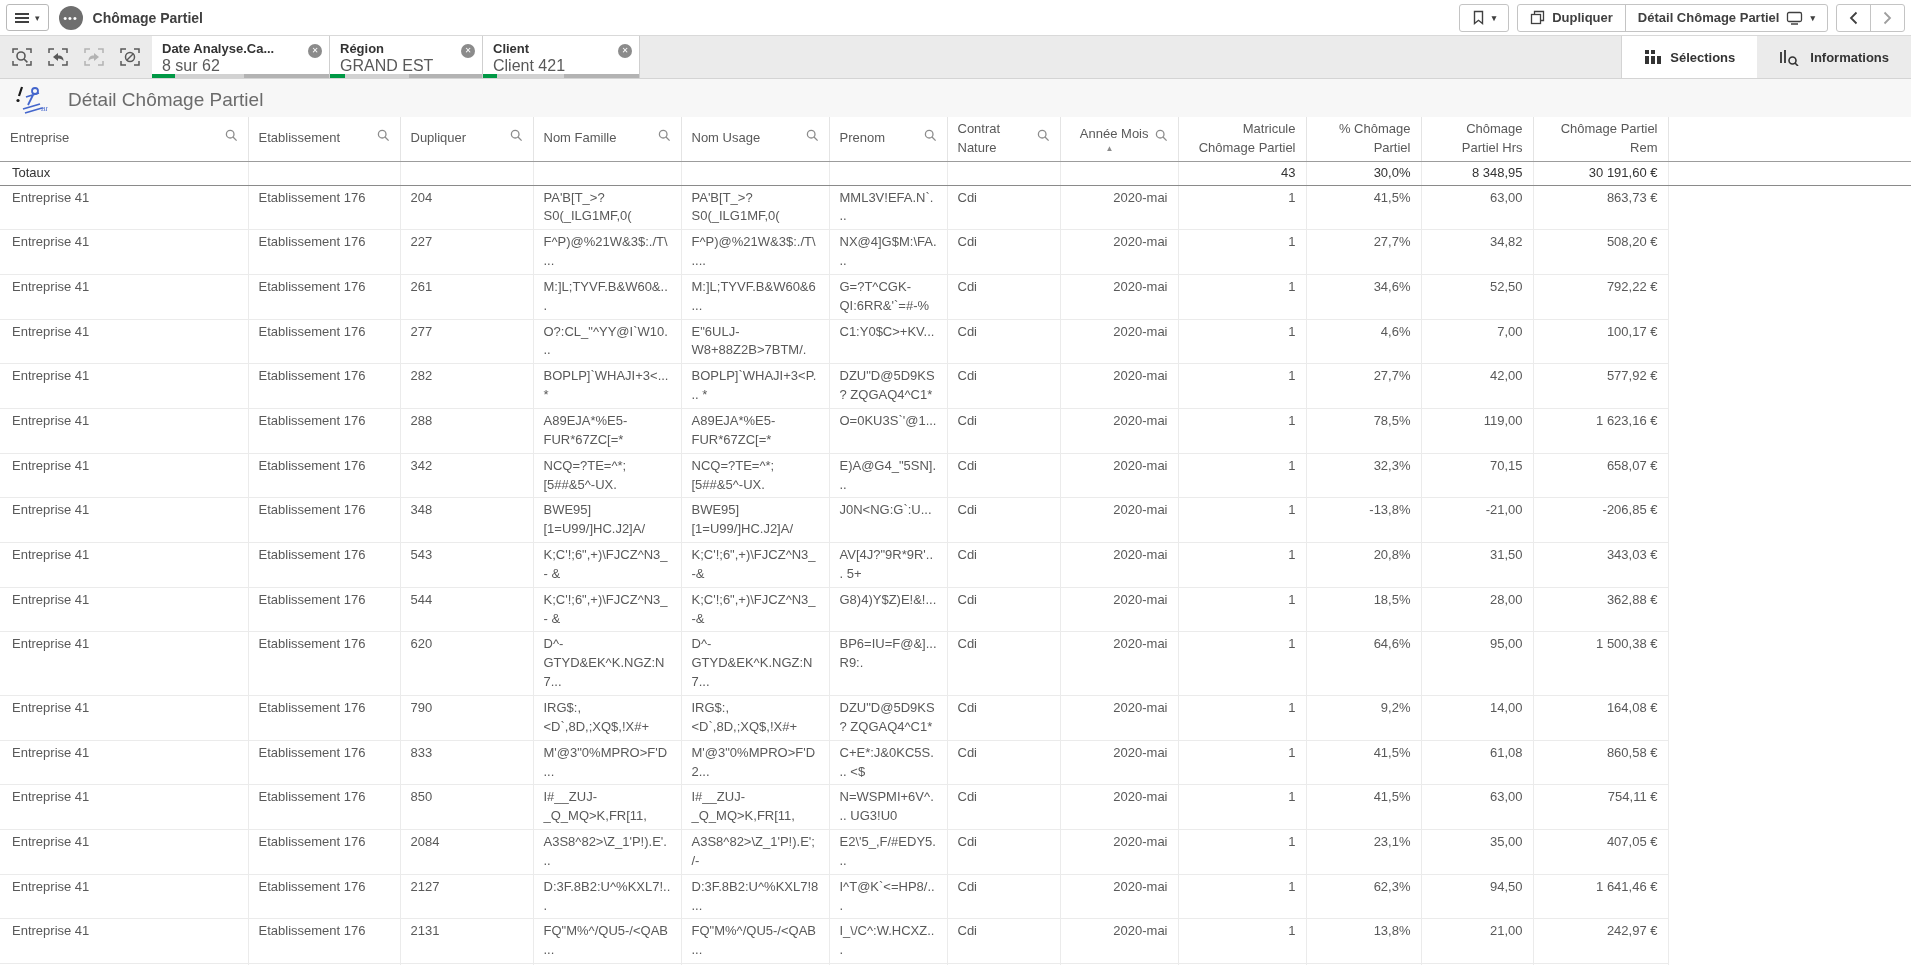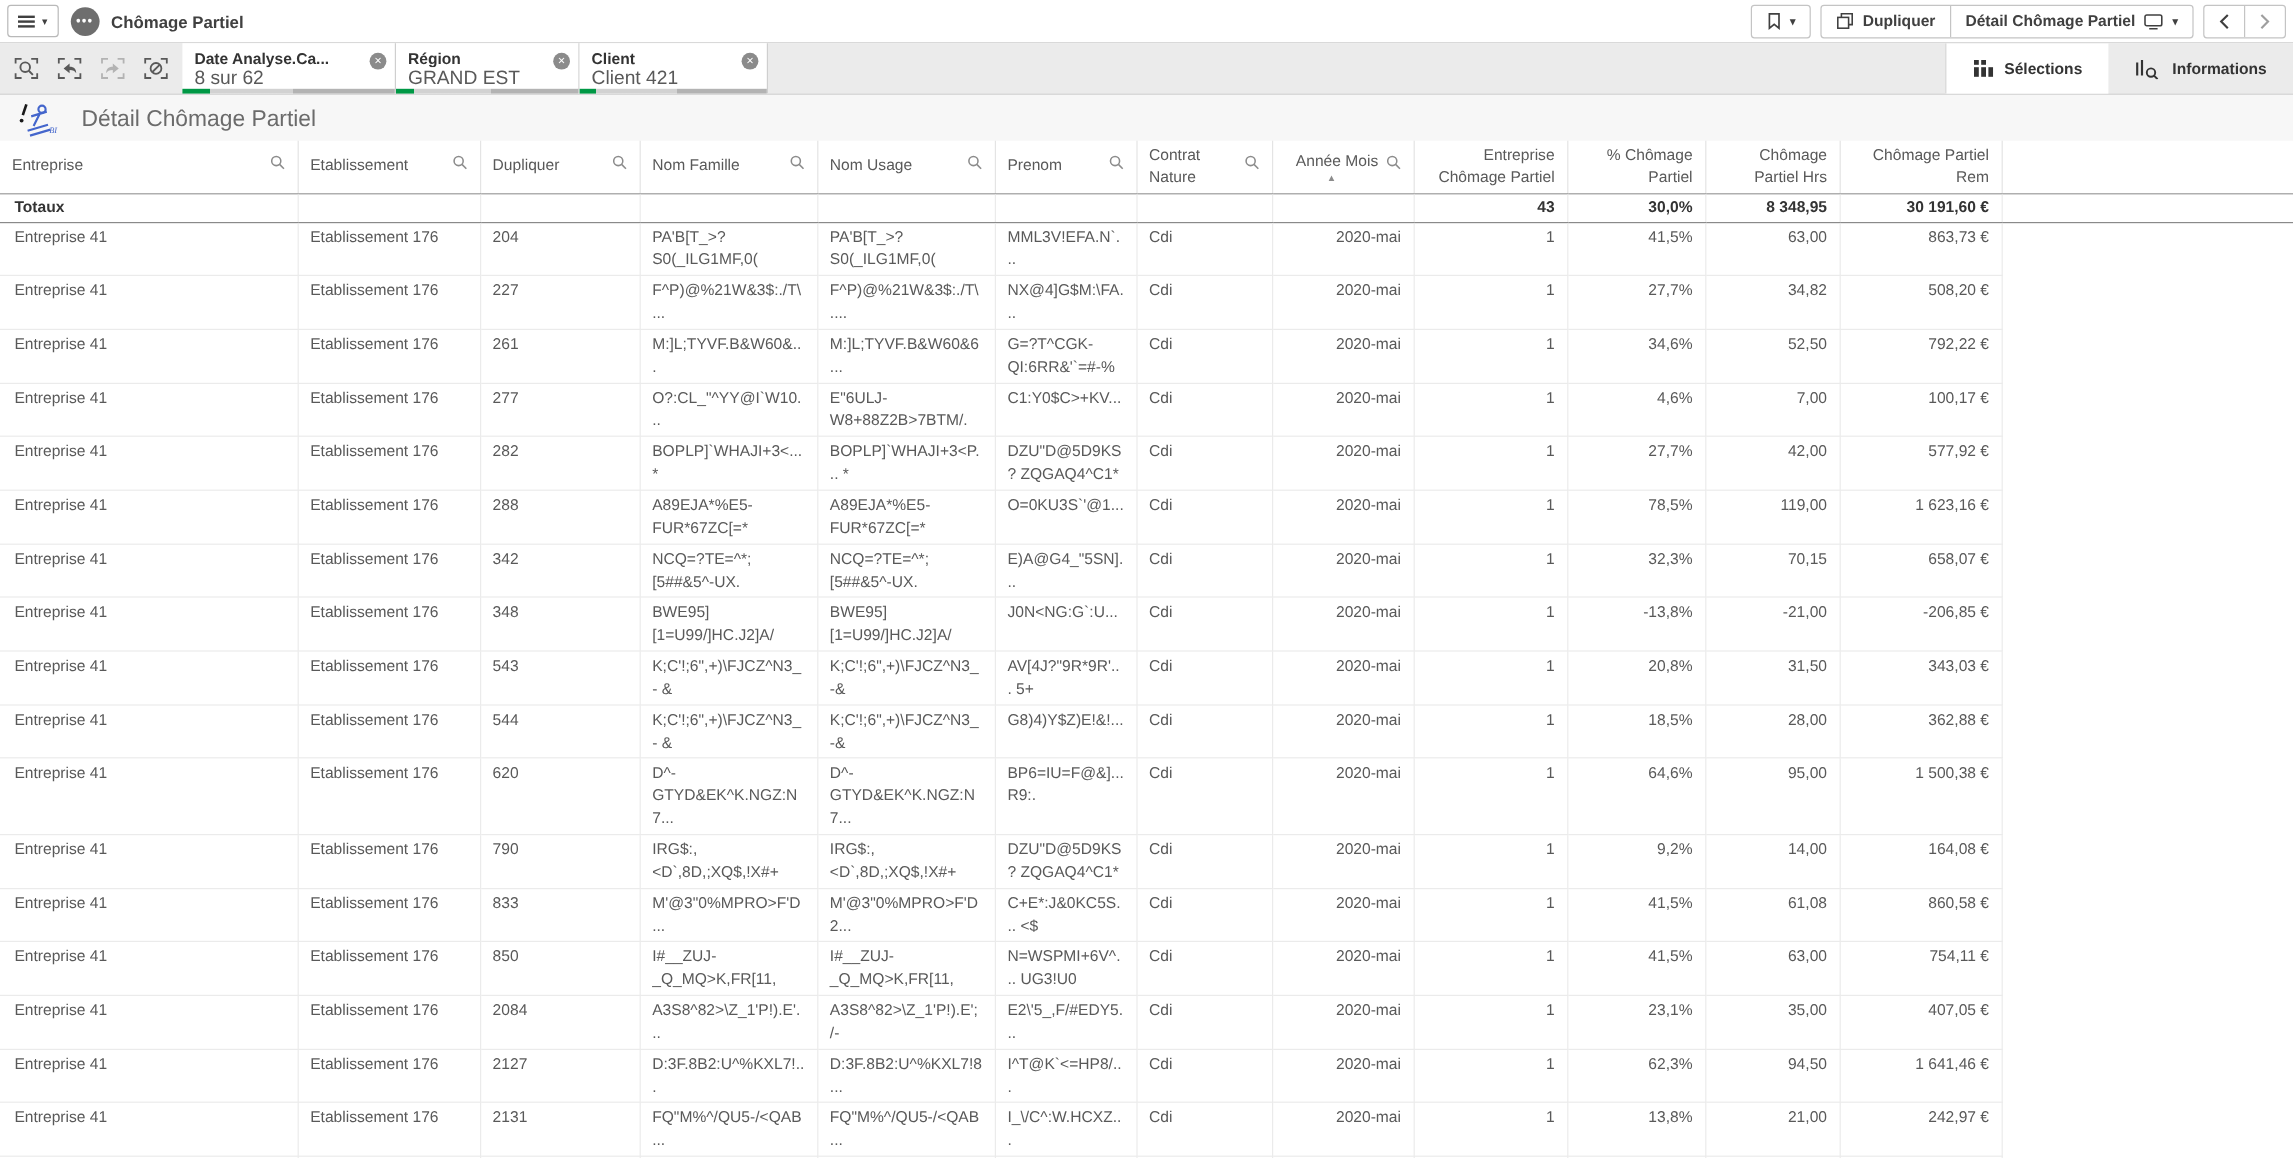--- a/index.html
+++ b/index.html
@@ -99,21 +99,21 @@
   .tbl .r { text-align:right; }
   .tbl .l { text-align:left; }
   .tbl td.filler, .tbl th.filler { border-right:none; border-bottom:none; }
   .thw { display:flex; align-items:center; }
   .thw .thl { flex:1 1 auto; }
   .th.r .thl { text-align:right; }
   .srch { flex:0 0 auto; margin-left:6px; }
   .stack { flex:1 1 auto; text-align:right; }
   .sort { display:block; text-align:center; font-size:8px; color:#8c8c8c; line-height:6px; margin-top:2px; }
   tr.totals td {
-    font-weight:bold; color:#333; border-top:1px solid #9c9c9c; border-bottom:1px solid #8a8a8a;
+    font-weight:normal; color:#333; border-top:1px solid #9c9c9c; border-bottom:1px solid #8a8a8a;
     padding-top:3px; padding-bottom:3px; line-height:1.3;
   }
   tr.totals td.filler { border-top:1px solid #9c9c9c; border-bottom:1px solid #8a8a8a; }
   td.first { padding-left:12px; }
 </style>
 </head>
 <body>
 
 <div class="topbar">
   <div class="tb-left">
@@ -337,21 +337,21 @@
             <div class="thw">
               <span class="stack"><span class="">Année Mois</span><span class="sort">▲</span></span>
               <span class="srch"><svg width="13" height="13" viewBox="0 0 13 13">
                   <circle cx="5.2" cy="5.2" r="3.8" fill="none" stroke="#8c8c8c" stroke-width="1.3"></circle>
                   <path d="M8 8 l3.6 3.6" stroke="#8c8c8c" stroke-width="1.3"></path>
                 </svg></span>
             </div>
           </th>
           <th class="th r">
             <div class="thw">
-              <span class="thl">Entreprise Chômage Partiel</span>
+              <span class="thl">Matricule Chômage Partiel</span>
             </div>
           </th>
           <th class="th r">
             <div class="thw">
               <span class="thl">% Chômage Partiel</span>
             </div>
           </th>
           <th class="th r">
             <div class="thw">
               <span class="thl">Chômage Partiel Hrs</span>

